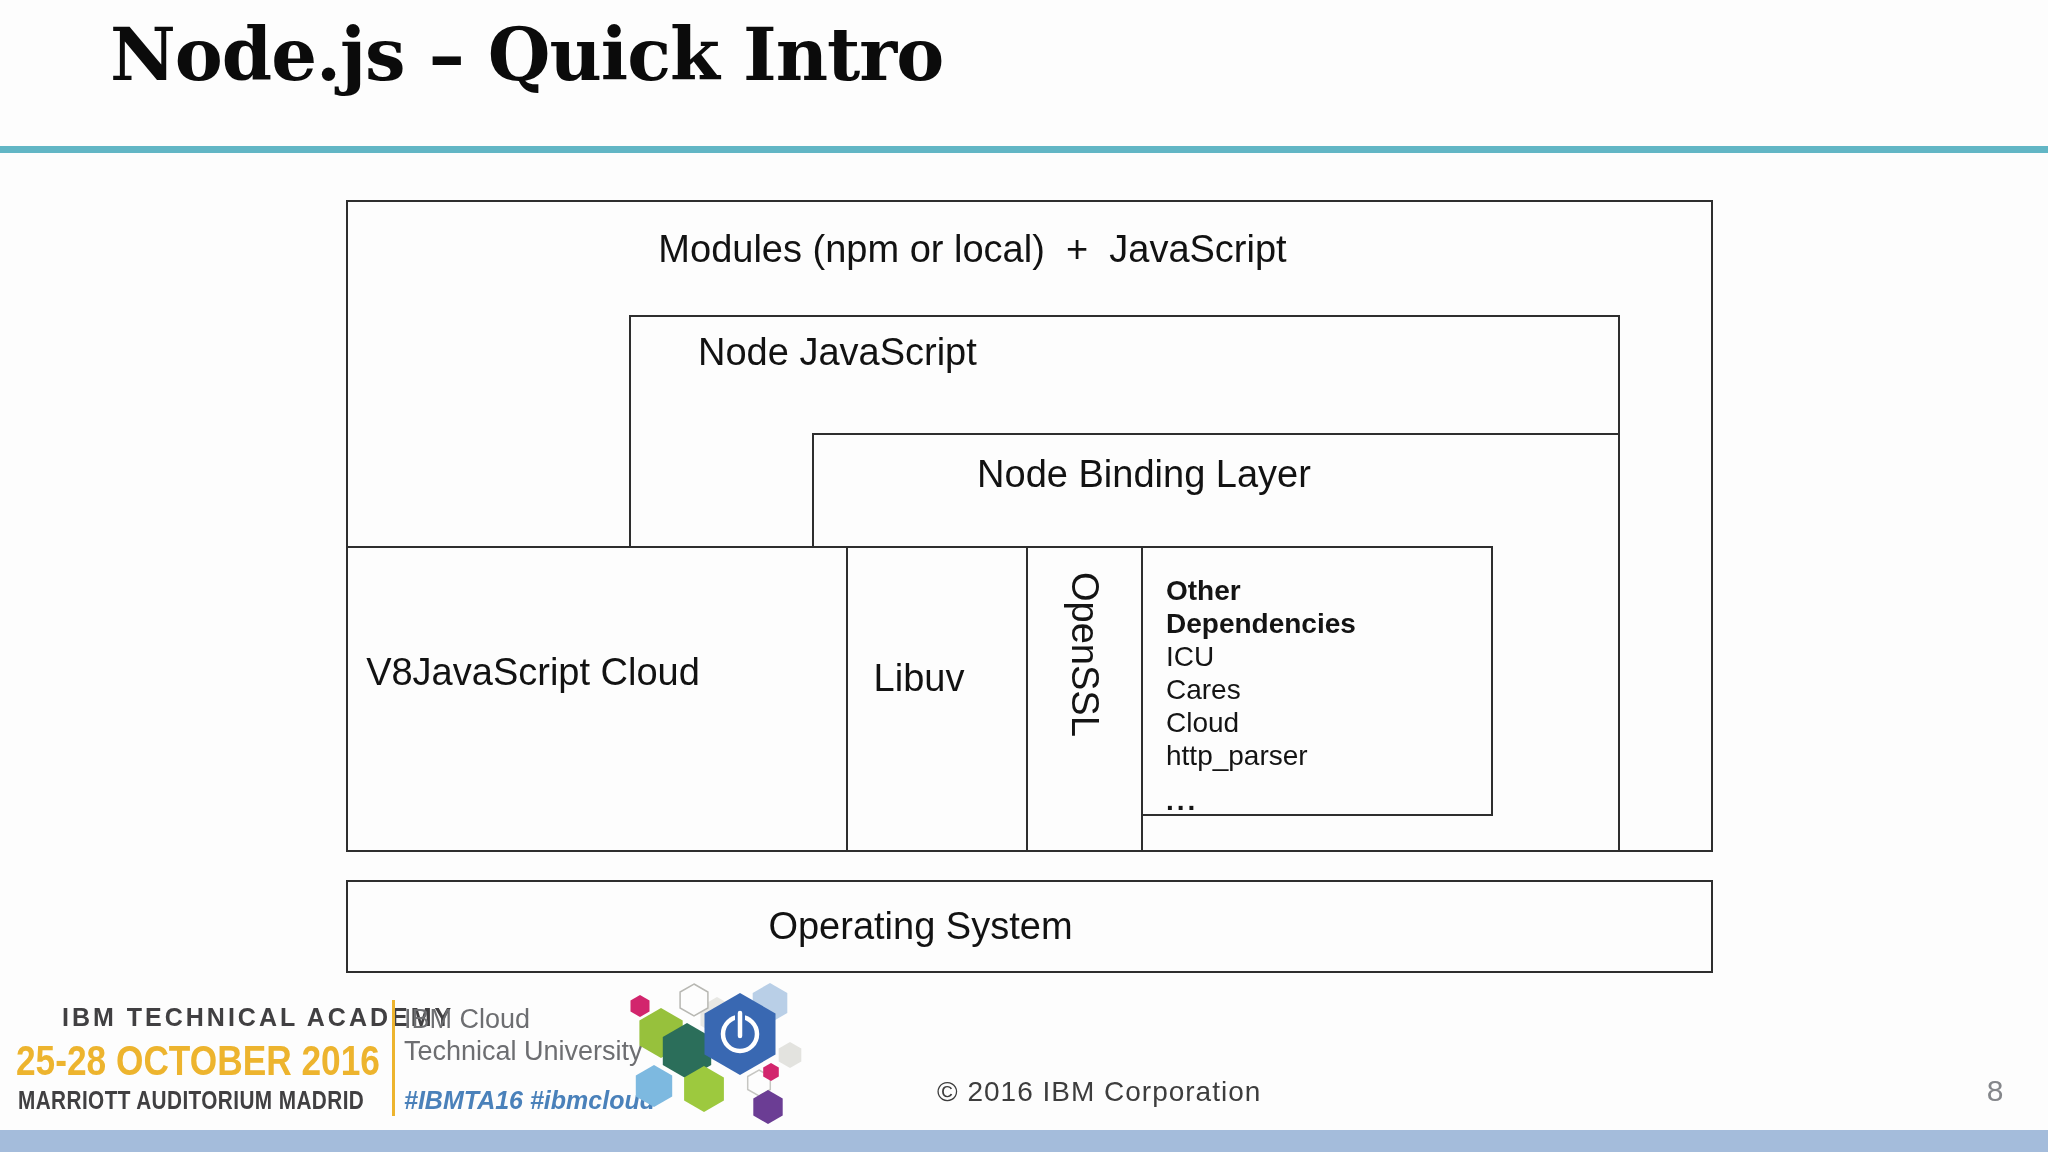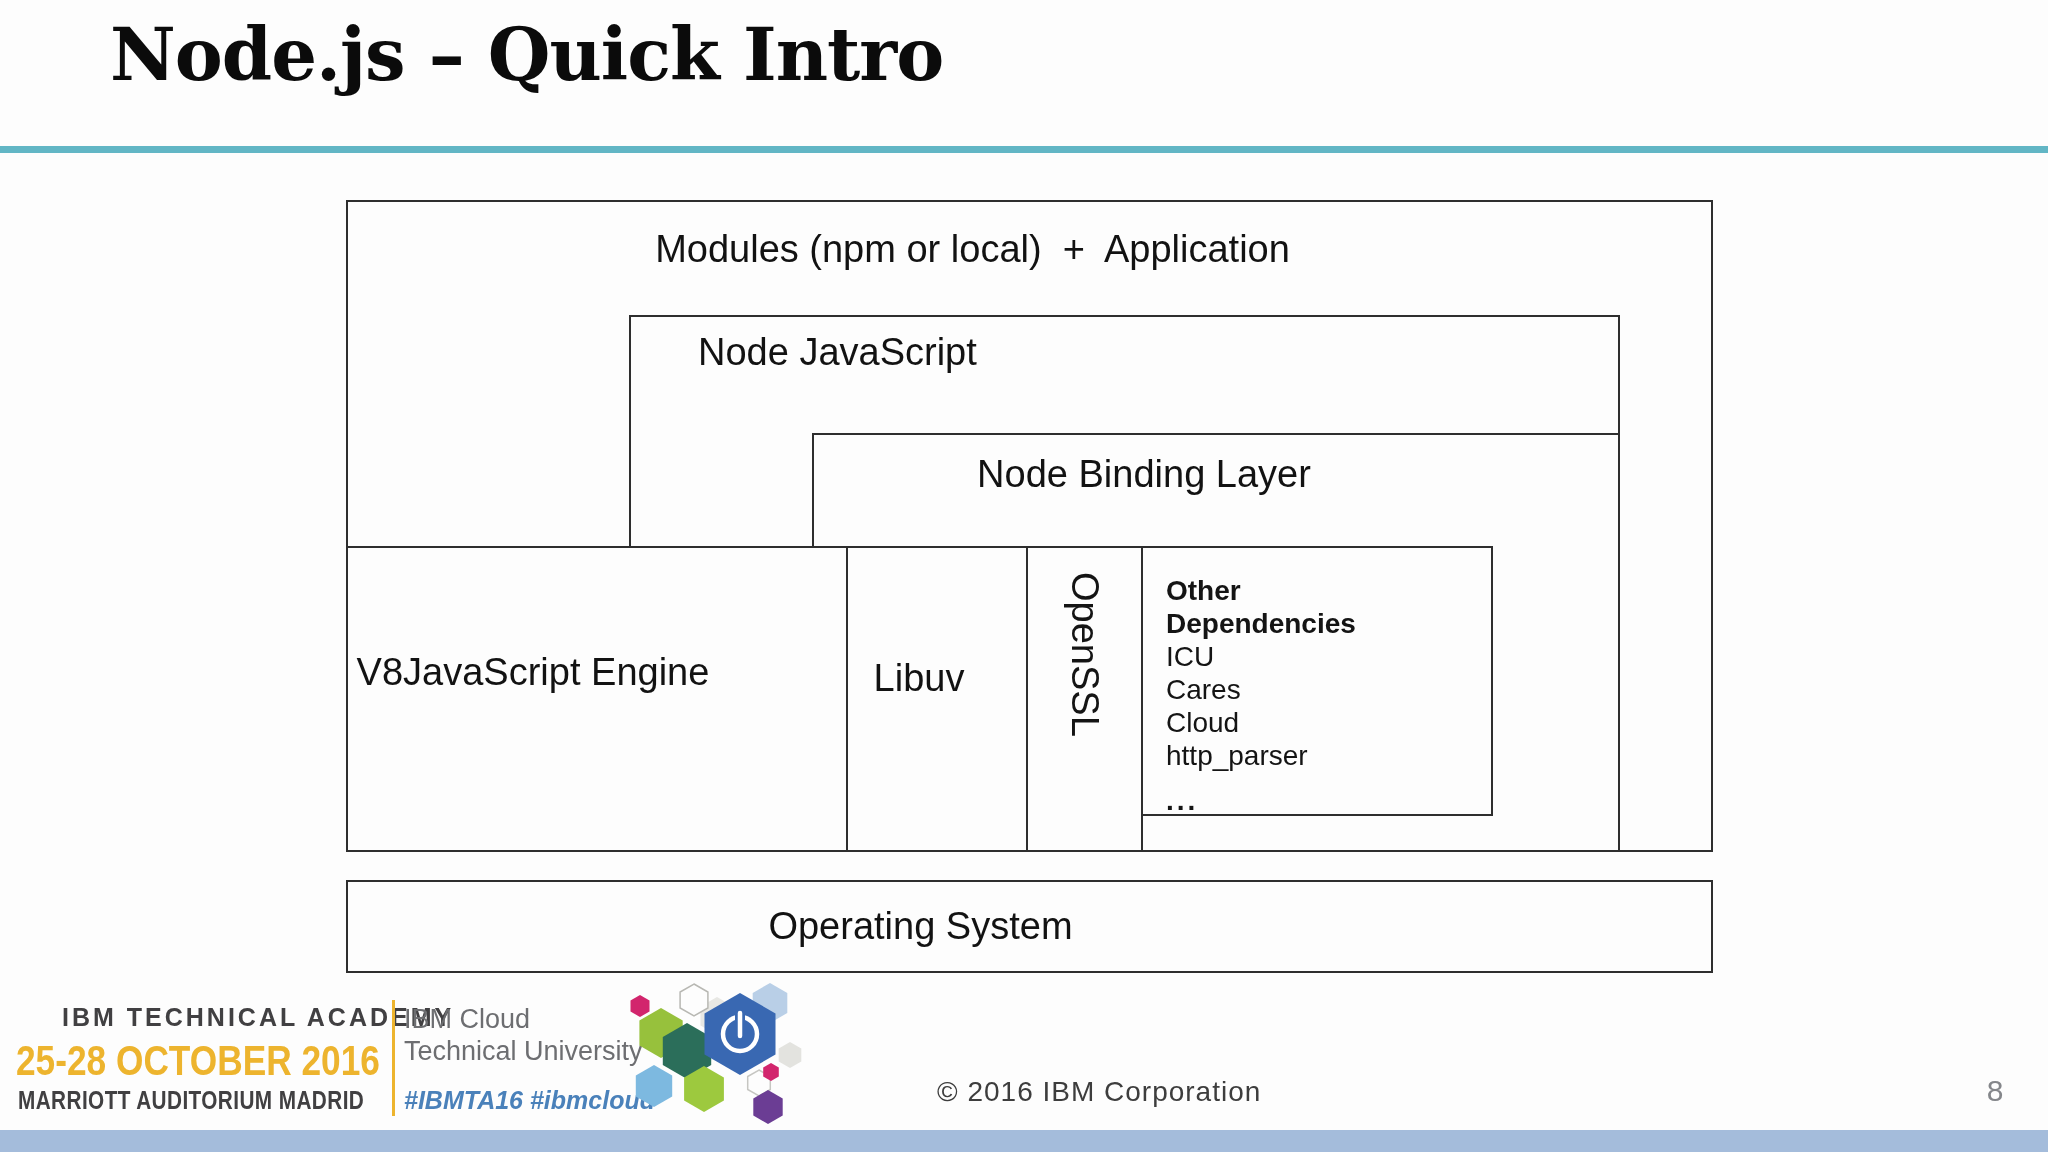--- a/index.html
+++ b/index.html
@@ -57,27 +57,27 @@
 <body>
 
 <div class="abs slide-title">Node.js – Quick Intro</div>
 <div class="abs title-rule"></div>
 
 <div>
   <div class="box outer-box"></div>
   <div class="box libs-box"></div>
   <div class="box binding-box"></div>
 
-  <div class="abs lbl modules-label">Modules (npm or local)  +  Application</div>
+  <div class="abs lbl modules-label">Modules (npm or local)  +  JavaScript</div>
   <div class="abs lbl libs-label">Node JavaScript</div>
   <div class="abs lbl binding-label">Node Binding Layer</div>
 
   <div class="box cell-v8">
     <div class="lbl">V8</div>
-    <div class="lbl">JavaScript Engine</div>
+    <div class="lbl">JavaScript Cloud</div>
   </div>
 
   <div class="box cell-libuv">
     <div class="lbl">Libuv</div>
   </div>
 
   <div class="box cell-openssl">
     <div class="openssl-label">OpenSSL</div>
   </div>
 

